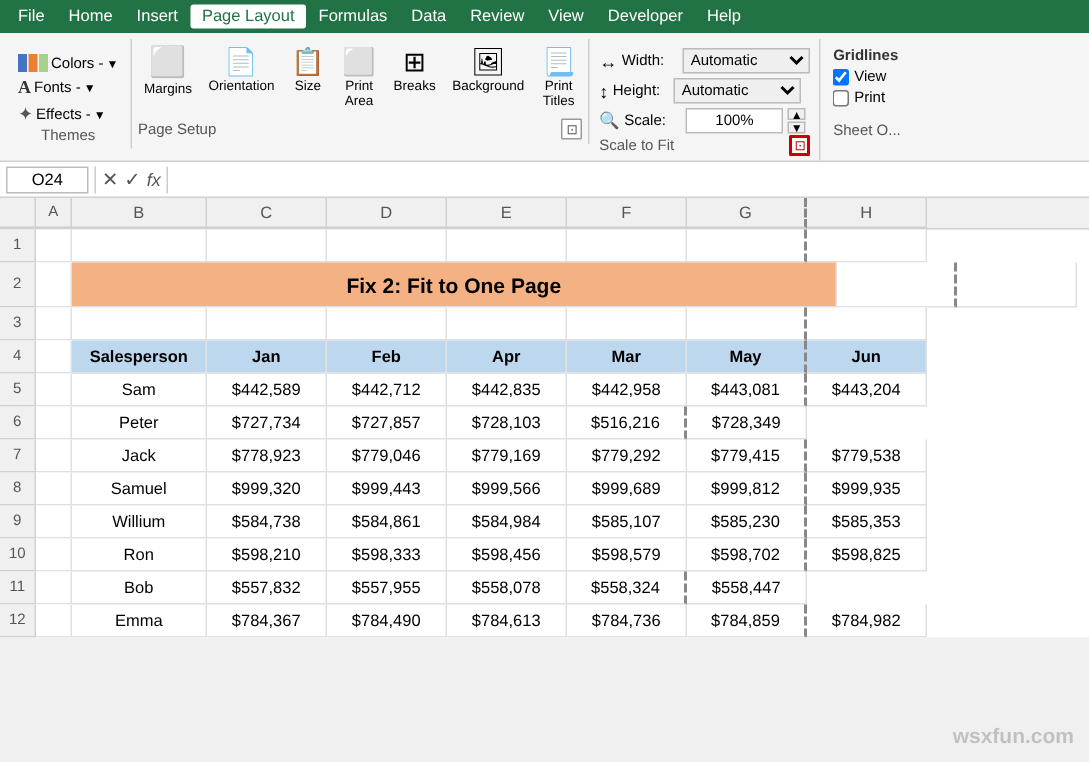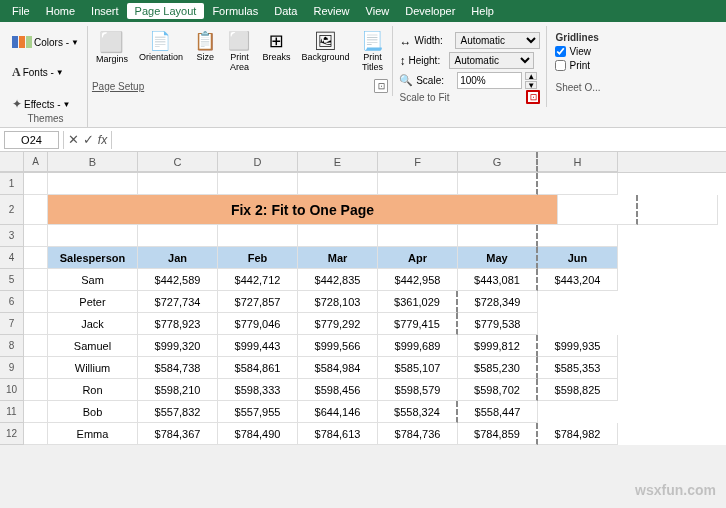--- a/index.html
+++ b/index.html
@@ -47,21 +47,21 @@
     <span>Developer</span>
     <span>Help</span>
   </div>
 
 <div class="ribbon">
 
   <div style="display:flex; flex-direction:column; padding: 2px 6px; border-right:1px solid #d0d0d0; min-height:70px;">
     <div style="display:flex; gap:4px; flex:1; align-items:flex-start; padding-top:3px;">
 
 
-      <div style="display:flex; flex-direction:column; gap:15px; padding-top:4px;">
+      <div style="display:flex; flex-direction:column; gap:1px; padding-top:4px;">
         <div style="display:flex; align-items:center; font-size:10px; cursor:pointer; gap:2px; padding:1px 2px;">
           <div style="display:flex; gap:1px;">
             <div style="width:6px; height:12px; background:#4472c4;"></div>
             <div style="width:6px; height:12px; background:#ed7d31;"></div>
             <div style="width:6px; height:12px; background:#a9d18e;"></div>
           </div>
           <span>Colors -</span>
           <span style="font-size:8px;">▼</span>
         </div>
         <div style="display:flex; align-items:center; font-size:10px; cursor:pointer; gap:2px; padding:1px 2px;">
@@ -111,21 +111,21 @@
         <div style="font-size:18px; line-height:1;">🖼</div>
         <div style="font-size:9px; margin-top:2px; text-align:center;">Background</div>
       </div>
 
       <div style="display:flex;flex-direction:column;align-items:center;cursor:pointer;padding:2px 4px;border-radius:2px;min-width:32px;">
         <div style="font-size:18px; line-height:1;">📃</div>
         <div style="font-size:9px; margin-top:2px; text-align:center;">Print<br>Titles</div>
       </div>
     </div>
     <div style="display:flex; align-items:center; justify-content:space-between; padding:1px 0;">
-      <div style="font-size:10px; color:#555;text-decoration:underline;">Page Setup</div>
+      <div style="font-size:10px; color:#555;">Page Setup</div>
       <div style="width:14px;height:14px;border:1px solid #999;display:flex;align-items:center;justify-content:center;font-size:9px;cursor:pointer;background:white;color:#555;border-radius:1px;">⊡</div>
     </div>
   </div>
 
   <div style="display:flex; flex-direction:column; padding: 2px 6px; border-right:1px solid #d0d0d0; min-height:70px;">
     <div style="display:flex; flex-direction:column; gap:3px; padding-top:4px; flex:1;">
       <div style="display:flex; align-items:center; gap:3px; font-size:10px;">
         <span style="font-size:12px;">↔</span>
         <label style="width:38px;">Width:</label>
         <select style="width:85px; height:17px; font-size:10px; border:1px solid #bbb;">
@@ -138,21 +138,21 @@
         <span style="font-size:12px;">↕</span>
         <label style="width:38px;">Height:</label>
         <select style="width:85px; height:17px; font-size:10px; border:1px solid #bbb;">
           <option>Automatic</option>
           <option>1 page</option>
         </select>
       </div>
       <div style="display:flex; align-items:center; gap:3px; font-size:10px;">
         <span style="font-size:11px;">🔍</span>
         <label style="width:38px;">Scale:</label>
-        <input type="text" value="100%" style="width: 65px; height: 17px; font-size: 10px; border: 1px solid rgb(187, 187, 187); padding: 0px 2px;">
+        <input type="text" value="100%" style="width: 65px; height: 17px; font-size: 10px; border: 1px solid rgb(187, 187, 187); padding: 0px 2px; text-align: center;">
         <div style="display:flex; flex-direction:column; gap:1px;">
           <div style="width:12px;height:8px;border:1px solid #bbb;background:#f0f0f0;cursor:pointer;display:flex;align-items:center;justify-content:center;font-size:8px;">▲</div>
           <div style="width:12px;height:8px;border:1px solid #bbb;background:#f0f0f0;cursor:pointer;display:flex;align-items:center;justify-content:center;font-size:8px;">▼</div>
         </div>
       </div>
     </div>
     <div style="display:flex; align-items:center; justify-content:space-between; padding:1px 0;">
       <div style="font-size:10px; color:#555;">Scale to Fit</div>
       <div style="width:14px;height:14px;border:2px solid #cc0000;display:flex;align-items:center;justify-content:center;font-size:9px;cursor:pointer;background:white;color:#cc0000;border-radius:1px;">⊡</div>
     </div>
@@ -231,22 +231,22 @@
     <div class="cell empty" style="width:80px; border-right:2px dashed #888;"></div>
     <div class="cell empty" style="width:80px;"></div>
   </div>
 
   <div class="grid-row">
     <div class="row-header" style="height:22px;">4</div>
     <div class="cell empty" style="width:24px; min-width:24px;"></div>
     <div class="cell header-cell" style="width:90px; background:#bdd7ee; font-weight:bold;">Salesperson</div>
     <div class="cell header-cell" style="width:80px; background:#bdd7ee; font-weight:bold;">Jan</div>
     <div class="cell header-cell" style="width:80px; background:#bdd7ee; font-weight:bold;">Feb</div>
+    <div class="cell header-cell" style="width:80px; background:#bdd7ee; font-weight:bold;">Apr</div>
     <div class="cell header-cell" style="width:80px; background:#bdd7ee; font-weight:bold;">Mar</div>
-    <div class="cell header-cell" style="width:80px; background:#bdd7ee; font-weight:bold;">Apr</div>
     <div class="cell header-cell" style="width:80px; background:#bdd7ee; font-weight:bold; border-right:2px dashed #888;">May</div>
     <div class="cell header-cell" style="width:80px; background:#bdd7ee; font-weight:bold;">Jun</div>
   </div>
 
   <div id="data-rows">
       <div class="grid-row">
       <div class="row-header" style="height:22px;">5</div>
       <div class="cell empty" style="width:24px; min-width:24px;"></div>
       <div class="cell" style="width:90px; justify-content:center;">Sam</div>
       <div class="cell" style="width:80px; justify-content:center;">$442,589</div>
@@ -256,29 +256,30 @@
       <div class="cell" style="width:80px; justify-content:center; border-right:2px dashed #888;">$443,081</div>
       <div class="cell" style="width:80px; justify-content:center;">$443,204</div>
     </div>
       <div class="grid-row">
       <div class="row-header" style="height:22px;">6</div>
       <div class="cell empty" style="width:24px; min-width:24px;"></div>
       <div class="cell" style="width:90px; justify-content:center;">Peter</div>
       <div class="cell" style="width:80px; justify-content:center;">$727,734</div>
       <div class="cell" style="width:80px; justify-content:center;">$727,857</div>
       <div class="cell" style="width:80px; justify-content:center;">$728,103</div>
-      <div class="cell" style="width:80px; justify-content:center; border-right:2px dashed #888;">$361,029</div>
+      <div class="cell" style="width:80px; justify-content:center; border-right:2px dashed #888;">$516,216</div>
       <div class="cell" style="width:80px; justify-content:center;">$728,349</div>
     </div>
       <div class="grid-row">
       <div class="row-header" style="height:22px;">7</div>
       <div class="cell empty" style="width:24px; min-width:24px;"></div>
       <div class="cell" style="width:90px; justify-content:center;">Jack</div>
       <div class="cell" style="width:80px; justify-content:center;">$778,923</div>
       <div class="cell" style="width:80px; justify-content:center;">$779,046</div>
+      <div class="cell" style="width:80px; justify-content:center;">$779,169</div>
       <div class="cell" style="width:80px; justify-content:center;">$779,292</div>
       <div class="cell" style="width:80px; justify-content:center; border-right:2px dashed #888;">$779,415</div>
       <div class="cell" style="width:80px; justify-content:center;">$779,538</div>
     </div>
       <div class="grid-row">
       <div class="row-header" style="height:22px;">8</div>
       <div class="cell empty" style="width:24px; min-width:24px;"></div>
       <div class="cell" style="width:90px; justify-content:center;">Samuel</div>
       <div class="cell" style="width:80px; justify-content:center;">$999,320</div>
       <div class="cell" style="width:80px; justify-content:center;">$999,443</div>
@@ -308,21 +309,21 @@
       <div class="cell" style="width:80px; justify-content:center;">$598,579</div>
       <div class="cell" style="width:80px; justify-content:center; border-right:2px dashed #888;">$598,702</div>
       <div class="cell" style="width:80px; justify-content:center;">$598,825</div>
     </div>
       <div class="grid-row">
       <div class="row-header" style="height:22px;">11</div>
       <div class="cell empty" style="width:24px; min-width:24px;"></div>
       <div class="cell" style="width:90px; justify-content:center;">Bob</div>
       <div class="cell" style="width:80px; justify-content:center;">$557,832</div>
       <div class="cell" style="width:80px; justify-content:center;">$557,955</div>
-      <div class="cell" style="width:80px; justify-content:center;">$644,146</div>
+      <div class="cell" style="width:80px; justify-content:center;">$558,078</div>
       <div class="cell" style="width:80px; justify-content:center; border-right:2px dashed #888;">$558,324</div>
       <div class="cell" style="width:80px; justify-content:center;">$558,447</div>
     </div>
       <div class="grid-row">
       <div class="row-header" style="height:22px;">12</div>
       <div class="cell empty" style="width:24px; min-width:24px;"></div>
       <div class="cell" style="width:90px; justify-content:center;">Emma</div>
       <div class="cell" style="width:80px; justify-content:center;">$784,367</div>
       <div class="cell" style="width:80px; justify-content:center;">$784,490</div>
       <div class="cell" style="width:80px; justify-content:center;">$784,613</div>

